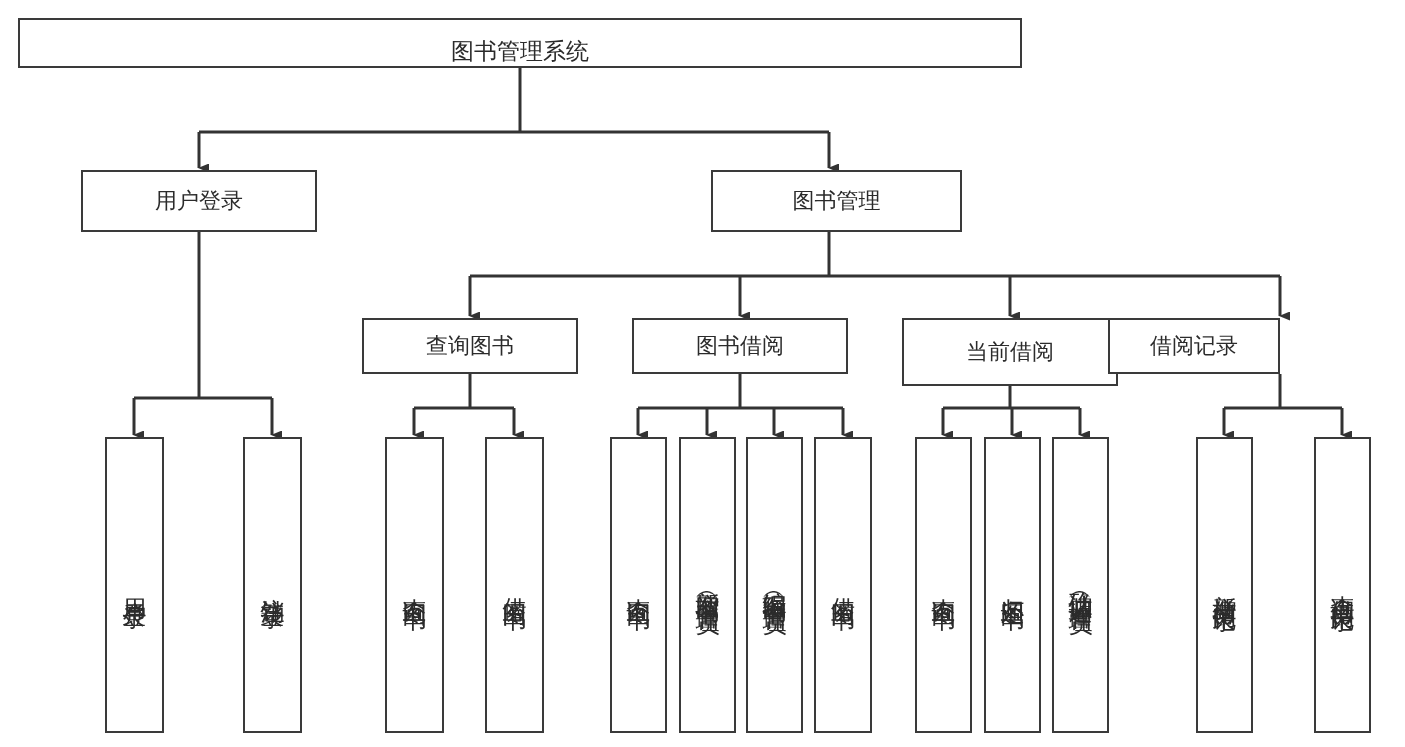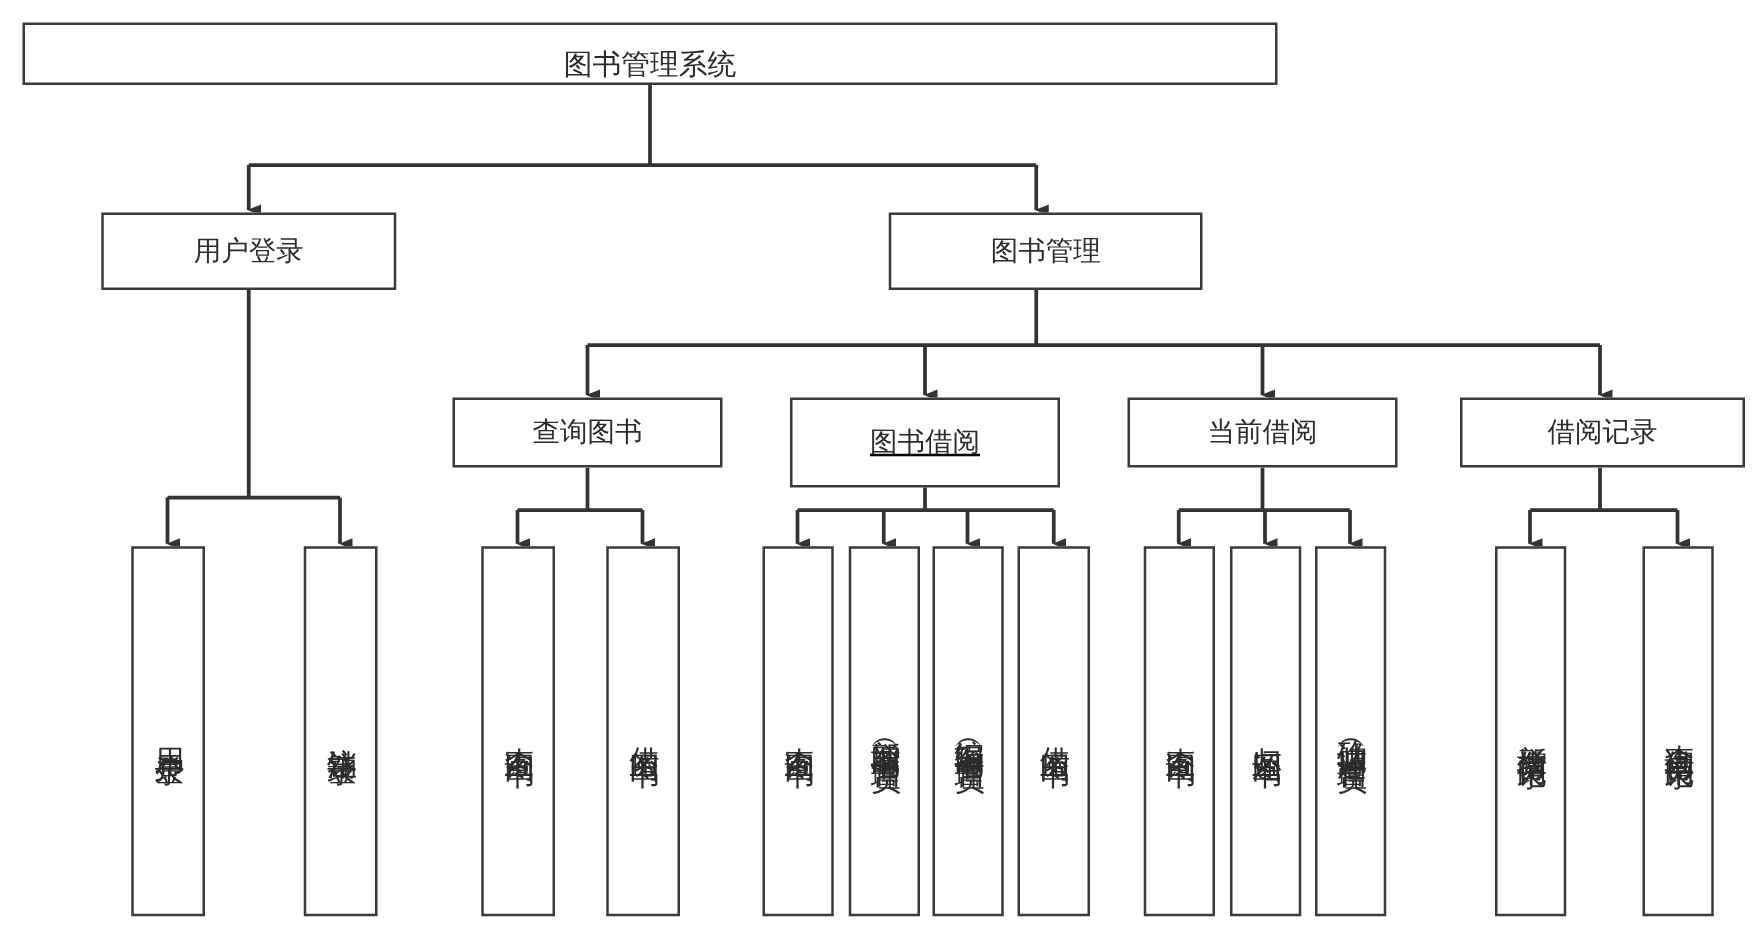--- a/index.html
+++ b/index.html
@@ -114,27 +114,27 @@
       </div>
       <div class="node-box level-2" style="left: 81px; top: 170px; width: 236px; height: 62px; border-color: rgb(58, 58, 58);">
         <span class="node-label" style="color: rgb(43, 43, 43);">用户登录</span>
       </div>
       <div class="node-box level-2" style="left: 711px; top: 170px; width: 251px; height: 62px; border-color: rgb(58, 58, 58);">
         <span class="node-label" style="color: rgb(43, 43, 43);">图书管理</span>
       </div>
       <div class="node-box level-3" style="left: 362px; top: 318px; width: 216px; height: 56px; border-color: rgb(58, 58, 58);">
         <span class="node-label" style="color: rgb(43, 43, 43);">查询图书</span>
       </div>
-      <div class="node-box level-3" style="left: 632px; top: 318px; width: 216px; height: 72px; border-color: rgb(58, 58, 58); text-decoration: underline;">
+      <div class="node-box level-3" style="left: 632px; top: 318px; width: 216px; height: 56px; border-color: rgb(58, 58, 58);">
         <span class="node-label" style="color: rgb(43, 43, 43);">图书借阅</span>
       </div>
-      <div class="node-box level-3" style="left: 902px; top: 318px; width: 216px; height: 56px; border-color: rgb(58, 58, 58);">
+      <div class="node-box level-3" style="left: 902px; top: 318px; width: 216px; height: 68px; border-color: rgb(58, 58, 58);">
         <span class="node-label" style="color: rgb(43, 43, 43);">当前借阅</span>
       </div>
-      <div class="node-box level-3" style="left: 1168px; top: 318px; width: 228px; height: 56px; border-color: rgb(58, 58, 58);">
+      <div class="node-box level-3" style="left: 1108px; top: 318px; width: 172px; height: 56px; border-color: rgb(58, 58, 58);">
         <span class="node-label" style="color: rgb(43, 43, 43);">借阅记录</span>
       </div>
       <div class="node-box leaf" style="left: 105px; top: 437px; width: 59px; height: 296px; border-color: rgb(58, 58, 58);">
         <span class="node-label" style="color: rgb(43, 43, 43);">用户登录</span>
       </div>
       <div class="node-box leaf" style="left: 243px; top: 437px; width: 59px; height: 296px; border-color: rgb(58, 58, 58);">
         <span class="node-label" style="color: rgb(43, 43, 43);">注销登录</span>
       </div>
       <div class="node-box leaf" style="left: 385px; top: 437px; width: 59px; height: 296px; border-color: rgb(58, 58, 58);">
         <span class="node-label" style="color: rgb(43, 43, 43);">查询图书</span>

